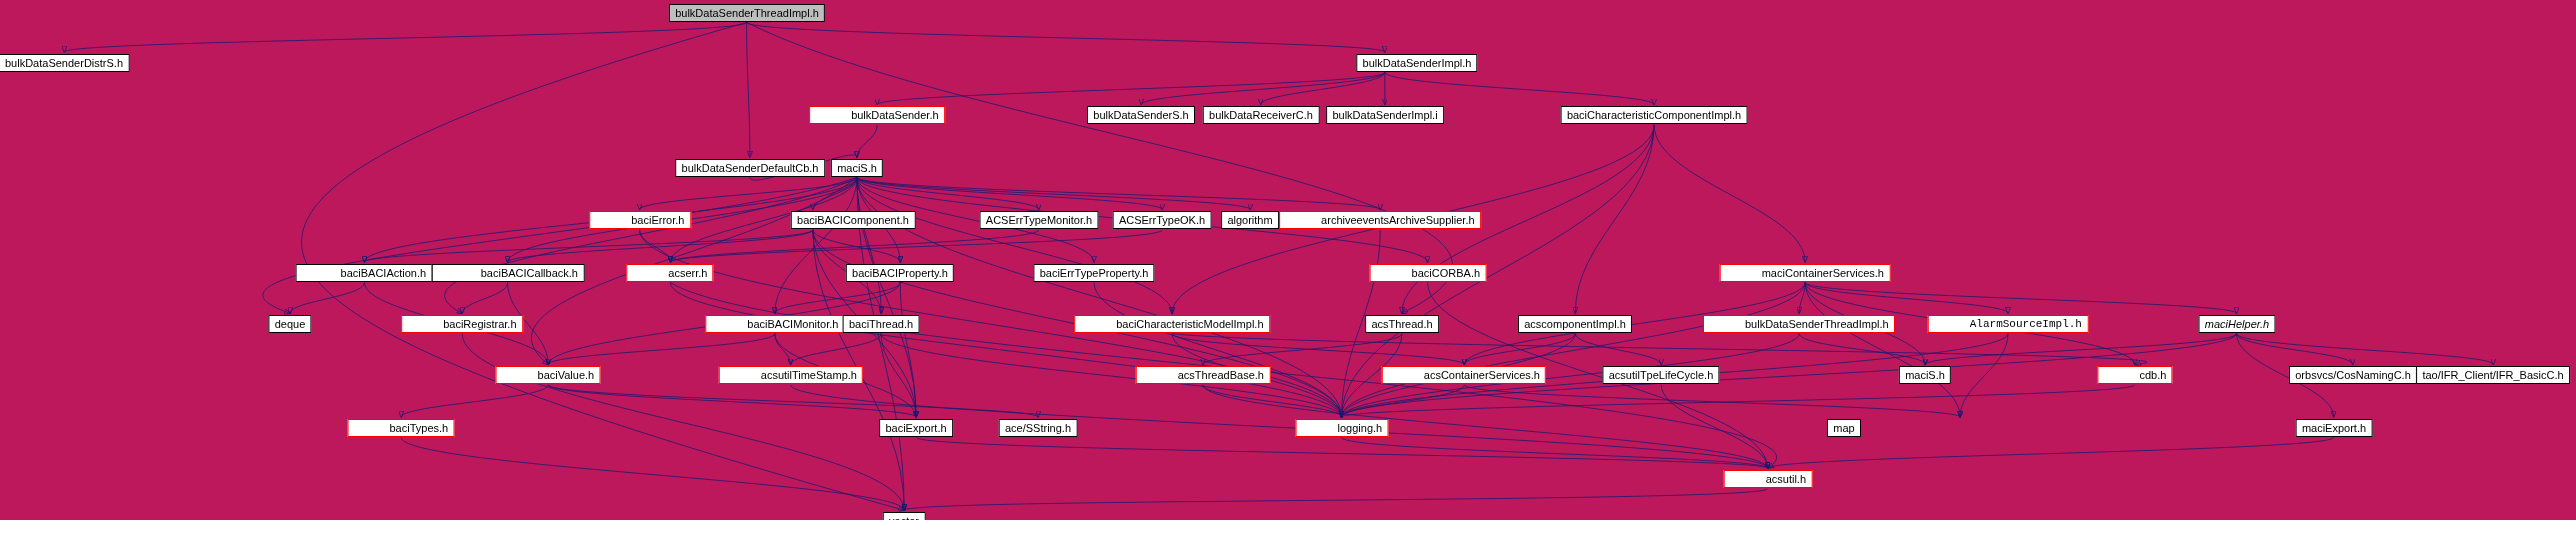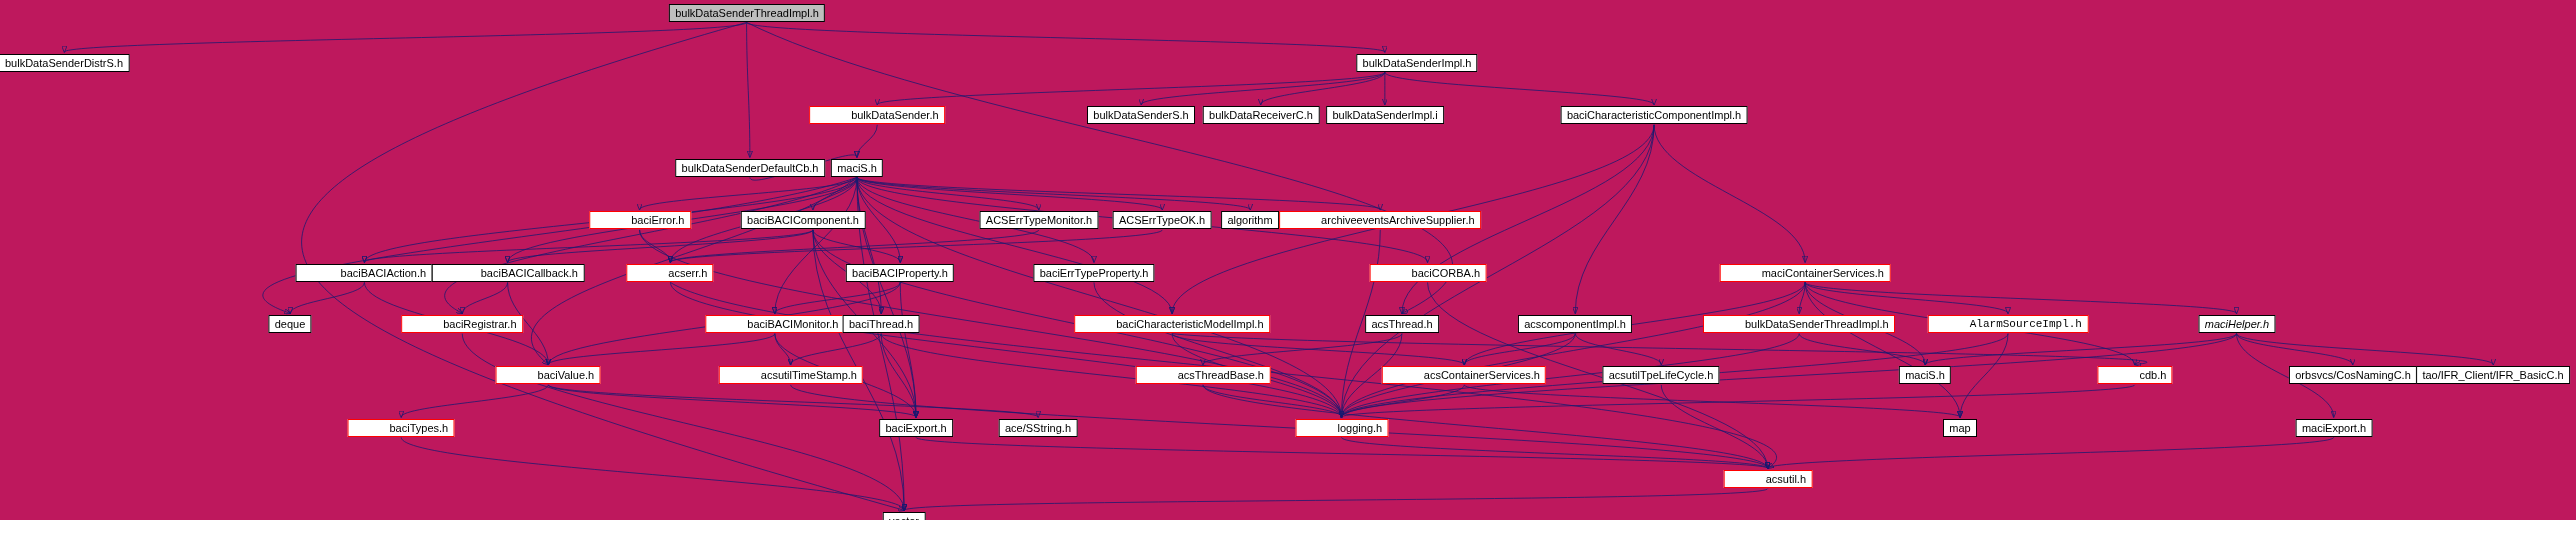--- a/index.html
+++ b/index.html
@@ -167,21 +167,21 @@
       <div class="node" style="left: 64px; top: 54px;">bulkDataSenderDistrS.h</div>
       <div class="node" style="left: 1417px; top: 54px;">bulkDataSenderImpl.h</div>
       <div class="node red" style="left: 877px; top: 106px;">bulkDataSender.h</div>
       <div class="node" style="left: 1141px; top: 106px;">bulkDataSenderS.h</div>
       <div class="node" style="left: 1261px; top: 106px;">bulkDataReceiverC.h</div>
       <div class="node" style="left: 1385px; top: 106px;">bulkDataSenderImpl.i</div>
       <div class="node" style="left: 1654px; top: 106px;">baciCharacteristicComponentImpl.h</div>
       <div class="node" style="left: 750px; top: 159px;">bulkDataSenderDefaultCb.h</div>
       <div class="node" style="left: 857px; top: 159px;">maciS.h</div>
       <div class="node red" style="left: 640px; top: 211px;">baciError.h</div>
-      <div class="node" style="left: 803px; top: 211px;">baciBACIComponent.h</div>
+      <div class="node" style="left: 853px; top: 211px;">baciBACIComponent.h</div>
       <div class="node" style="left: 1039px; top: 211px;">ACSErrTypeMonitor.h</div>
       <div class="node" style="left: 1162px; top: 211px;">ACSErrTypeOK.h</div>
       <div class="node" style="left: 1250px; top: 211px;">algorithm</div>
       <div class="node red" style="left: 1380px; top: 211px;">archiveeventsArchiveSupplier.h</div>
       <div class="node" style="left: 364px; top: 264px; padding-left: 44px;">baciBACIAction.h</div>
       <div class="node" style="left: 508px; top: 264px; padding-left: 48px;">baciBACICallback.h</div>
       <div class="node red" style="left: 670px; top: 264px;">acserr.h</div>
       <div class="node" style="left: 900px; top: 264px;">baciBACIProperty.h</div>
       <div class="node" style="left: 1094px; top: 264px;">baciErrTypeProperty.h</div>
       <div class="node red" style="left: 1428px; top: 264px;">baciCORBA.h</div>
@@ -202,19 +202,19 @@
       <div class="node red" style="left: 1464px; top: 366px;">acsContainerServices.h</div>
       <div class="node" style="left: 1661px; top: 366px;">acsutilTpeLifeCycle.h</div>
       <div class="node" style="left: 1925px; top: 366px;">maciS.h</div>
       <div class="node red" style="left: 2135px; top: 366px;">cdb.h</div>
       <div class="node" style="left: 2353px; top: 366px;">orbsvcs/CosNamingC.h</div>
       <div class="node" style="left: 2493px; top: 366px;">tao/IFR_Client/IFR_BasicC.h</div>
       <div class="node red" style="left: 401px; top: 419px;">baciTypes.h</div>
       <div class="node" style="left: 916px; top: 419px;">baciExport.h</div>
       <div class="node" style="left: 1038px; top: 419px;">ace/SString.h</div>
       <div class="node red" style="left: 1342px; top: 419px;">logging.h</div>
-      <div class="node" style="left: 1960px; top: 419px;">map</div>
+      <div class="node" style="left: 1844px; top: 419px;">map</div>
       <div class="node" style="left: 2334px; top: 419px;">maciExport.h</div>
       <div class="node red" style="left: 1768px; top: 470px;">acsutil.h</div>
       <div class="node" style="left: 904px; top: 512px;">vector</div>
     </div>
 </div>
 
 
 </body></html>

